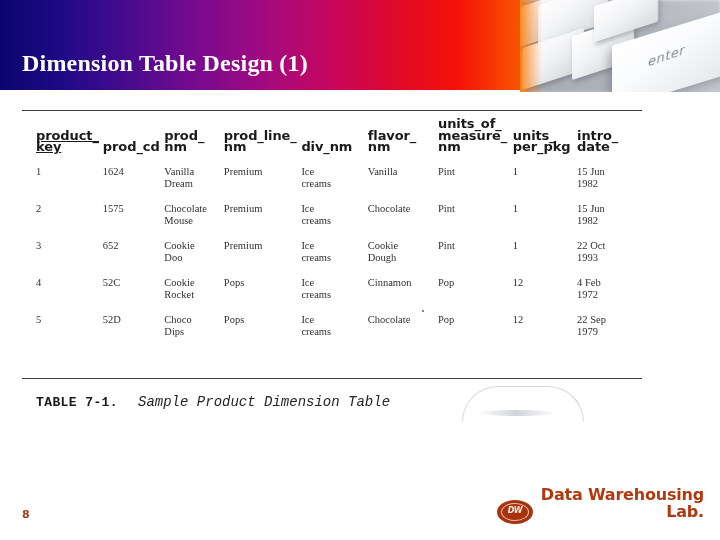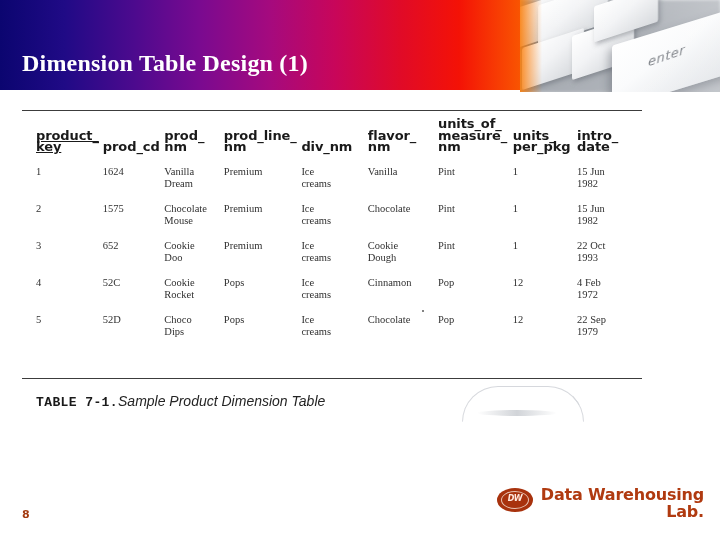--- a/index.html
+++ b/index.html
@@ -161,25 +161,25 @@
     white-space: nowrap;
   }
   #caption-label {
     font-family: Liberation Mono, monospace;
     font-size: 13px;
     font-weight: bold;
     color: #1a1a1a;
     letter-spacing: 0.4px;
   }
   #caption-text {
-    font-family: Liberation Sans, sans-serif;
+    font-family: Liberation Mono, monospace;
     font-size: 14px;
     font-style: italic;
     color: #242424;
-    margin-left: 0;
+    margin-left: 20px;
   }
   #scan-arc {
     position: absolute;
     left: 440px;
     top: 282px;
     width: 120px;
     height: 34px;
     border: 1px solid #c9ccd2;
     border-bottom-color: transparent;
     border-radius: 60px 60px 0 0;
@@ -222,21 +222,21 @@
     align-items: flex-start;
     gap: 8px;
   }
   #brand-logo {
     width: 36px;
     height: 24px;
     border-radius: 50%;
     background: #a8320d;
     position: relative;
     flex: none;
-    margin-top: 2px;
+    margin-top: 14px;
   }
   #brand-logo::after {
     content: "";
     position: absolute;
     left: 4px; top: 3px;
     right: 4px; bottom: 3px;
     border: 1px solid #e8c4b4;
     border-radius: 50%;
   }
   #brand-logo-text {

